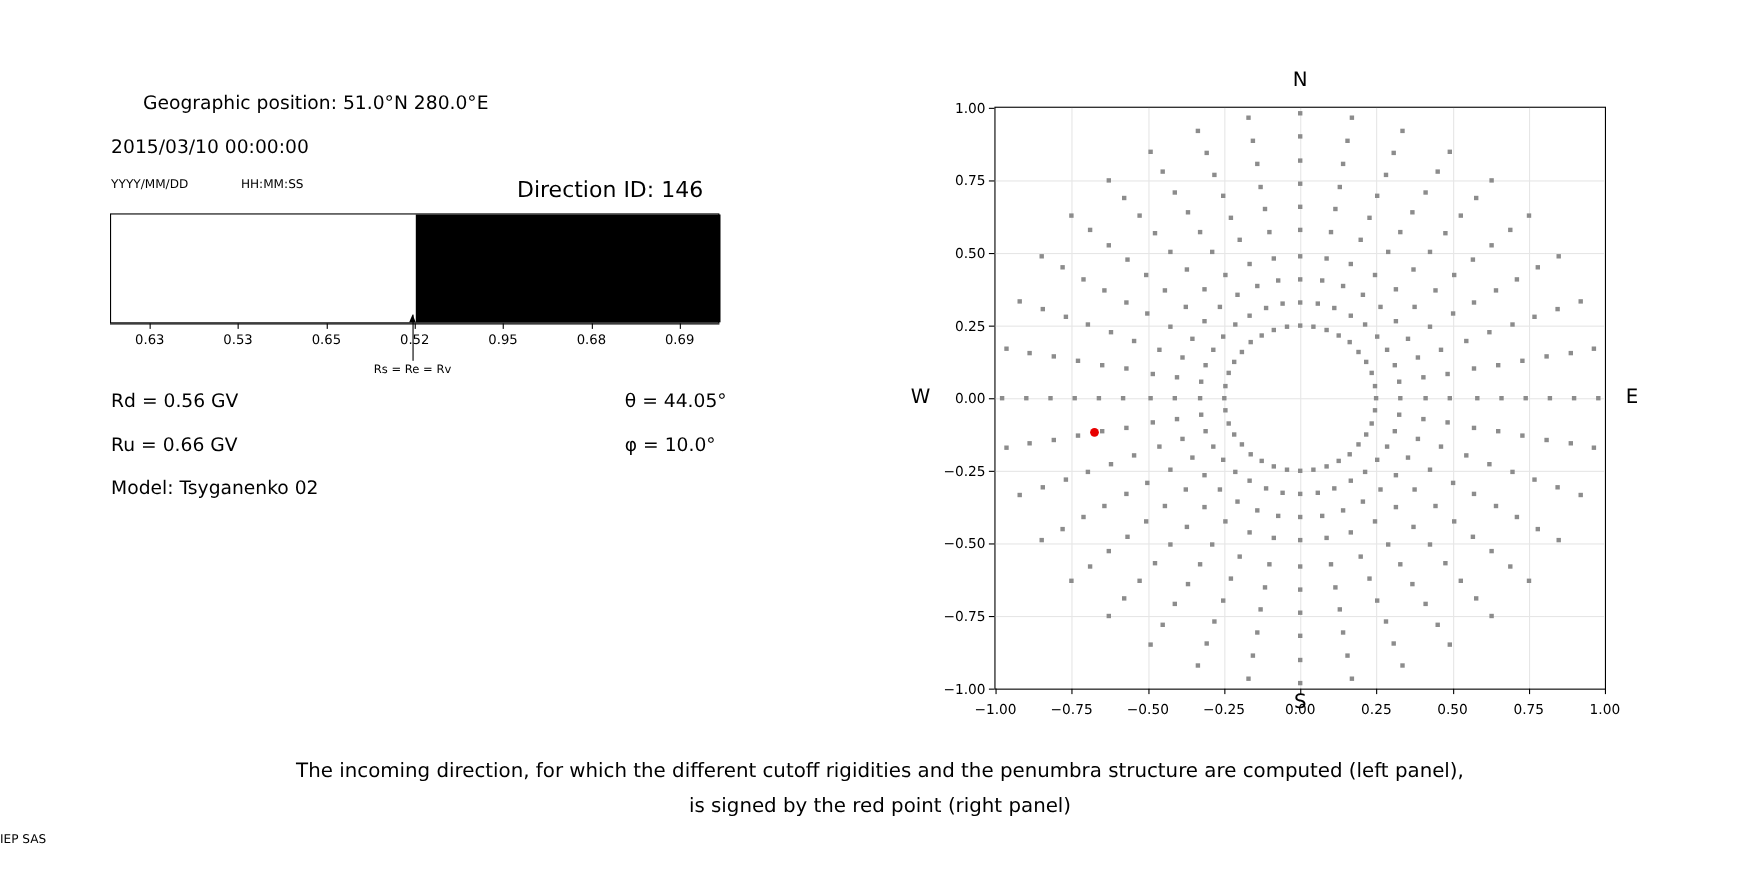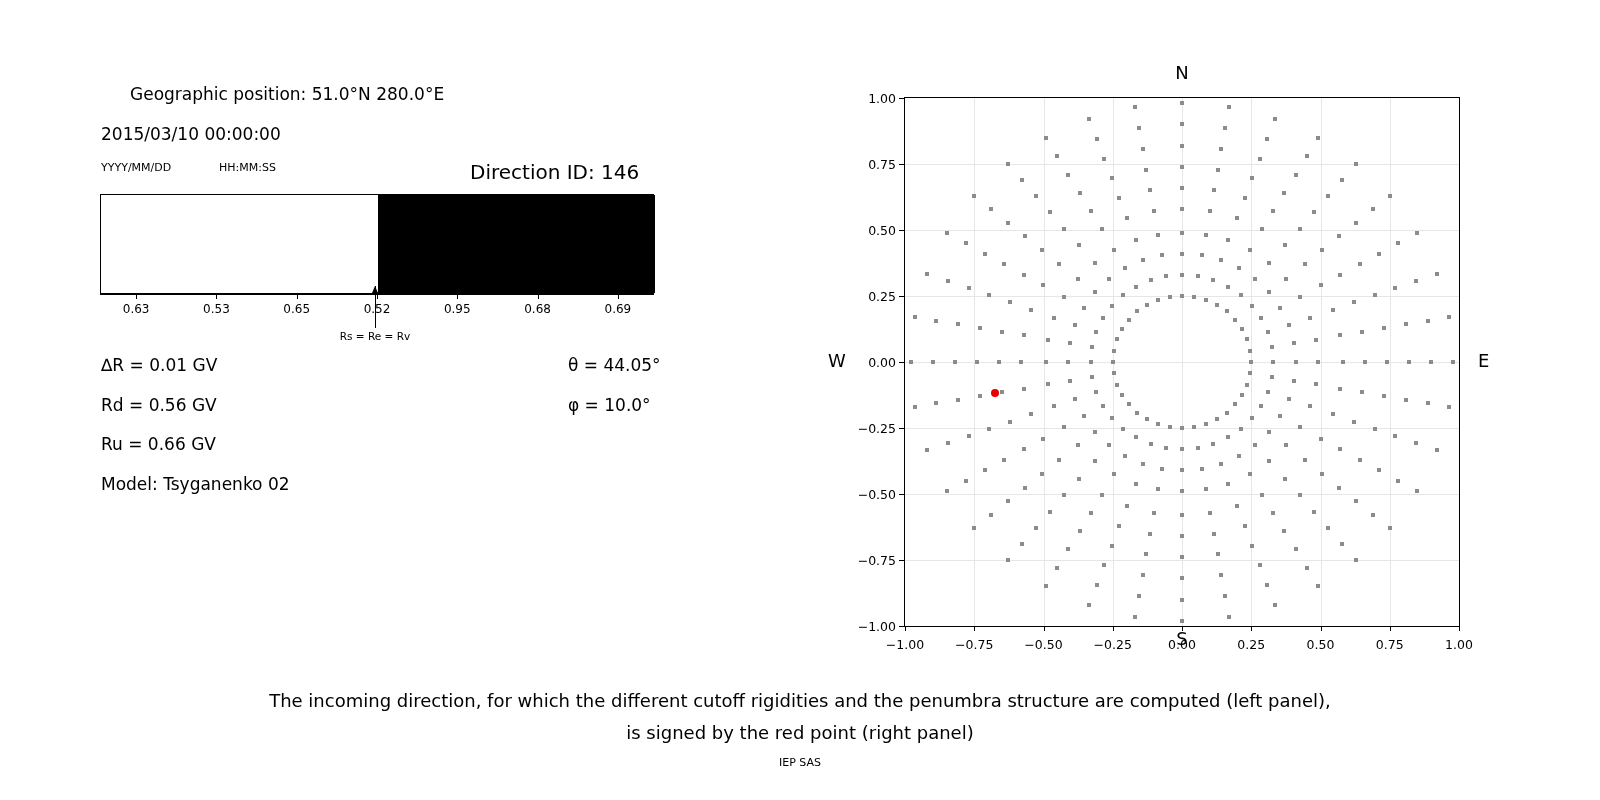--- a/index.html
+++ b/index.html
@@ -223,21 +223,20 @@
     left: 0; top: 685px;
     width: 1600px;
     text-align: center;
     font-size: 18px;
     line-height: 32px;
   }
   .credit {
     position: absolute;
     left: 0; top: 756px;
     width: 1600px;
-    text-align: center;
     font-size: 11px;
   }
 </style>
 </head>
 <body>
 
 <div class="stage">
 
   <div class="left-panel">
 
@@ -270,21 +269,20 @@
         <div class="tick" style="left: 537.58px;"></div>
         <div class="tick-label" style="left: 537.58px;">0.68</div>
         <div class="tick" style="left: 617.87px;"></div>
         <div class="tick-label" style="left: 617.87px;">0.69</div>
       </div>
 
     <div class="rs-arrow"></div>
     <div class="rs-label">Rs = Re = Rv</div>
 
     <div class="params">
-      <div class="row">∆R = 0.01 GV</div>
       <div class="row">Rd = 0.56 GV</div>
       <div class="row">Ru = 0.66 GV</div>
       <div class="row">Model: Tsyganenko 02</div>
     </div>
 
     <div class="params-right">
       <div class="row">θ = 44.05°</div>
       <div class="row">φ = 10.0°</div>
     </div>
   </div>

